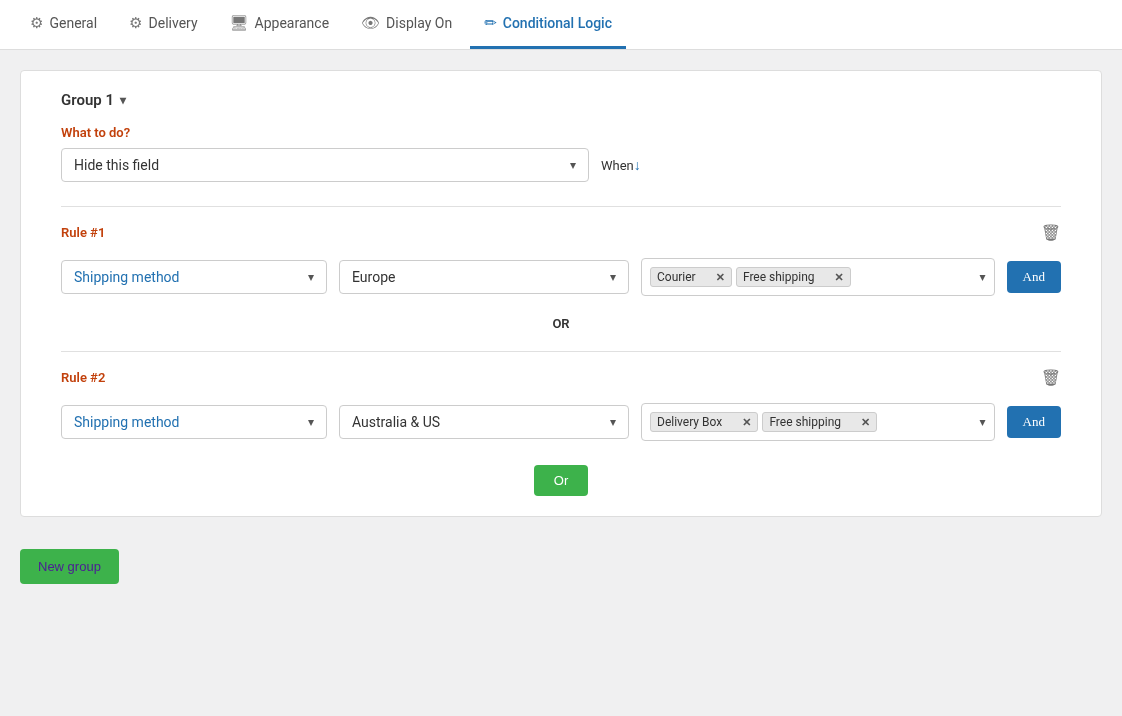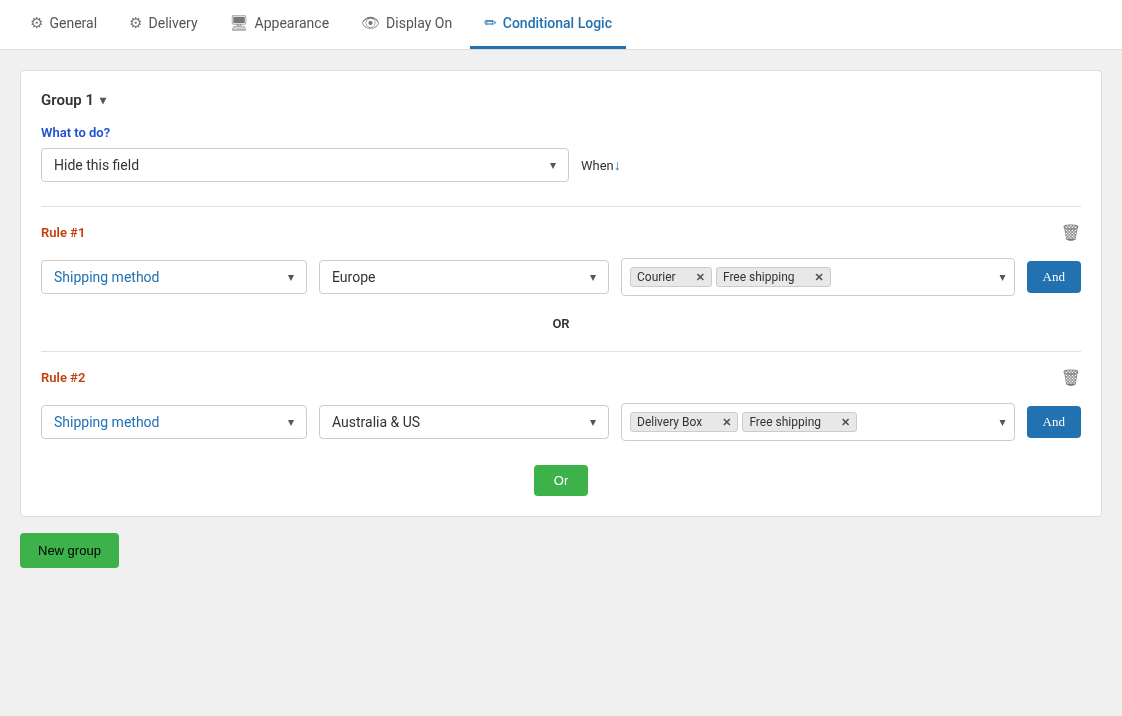--- a/index.html
+++ b/index.html
@@ -43,41 +43,41 @@
     
     .main-content {
       padding: 20px;
     }
 
     
     .group-box {
       background: #fff;
       border: 1px solid #ddd;
       border-radius: 4px;
-      padding: 20px 20px;
+      padding: 20px 40px;
       margin-bottom: 16px;
     }
 
     .group-header {
       display: flex;
       align-items: center;
       gap: 6px;
       font-weight: 600;
       font-size: 15px;
       margin-bottom: 16px;
       cursor: pointer;
     }
     .chevron-icon { font-size: 12px; color: #555; }
 
     
     .what-to-do-label {
       font-size: 13px;
       font-weight: 600;
       margin-bottom: 8px;
-      color: #1d4ed8;
+      color: #c2410c;
     }
 
     .action-row {
       display: flex;
       align-items: center;
       gap: 12px;
       margin-bottom: 24px;
     }
 
     .select-dropdown {
@@ -224,28 +224,28 @@
       border-radius: 4px;
       padding: 8px 20px;
       font-size: 13px;
       font-weight: 500;
       cursor: pointer;
     }
 
     
     .new-group-button {
       background: #3db24b;
-      color: #000000;
+      color: #4c1d95;
       border: none;
       border-radius: 4px;
       padding: 10px 18px;
       font-size: 13px;
       font-weight: 500;
       cursor: pointer;
-      margin-top: 0;
+      margin-top: 16px;
     }
 
     .tags-wrapper {
       display: flex;
       align-items: center;
       flex: 1;
     }
   </style>
 </head>
 <body>

